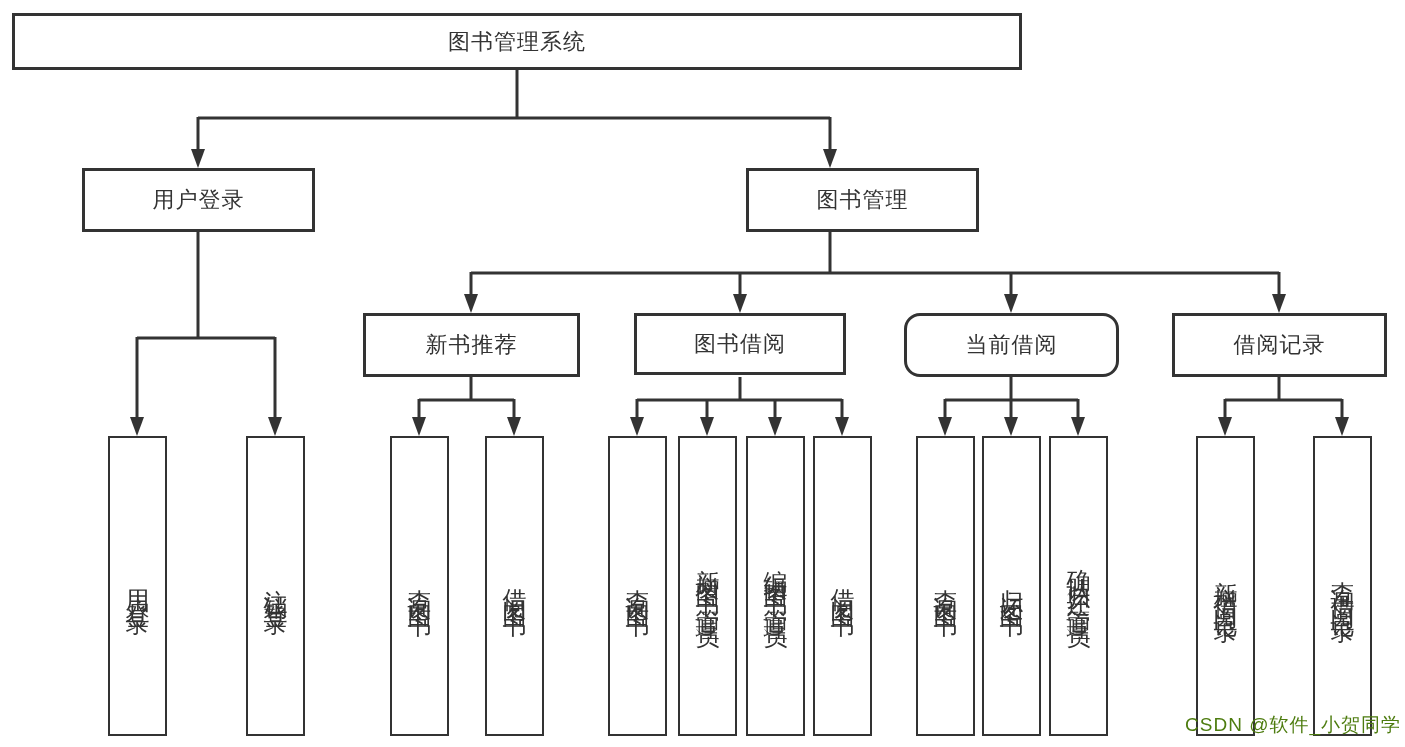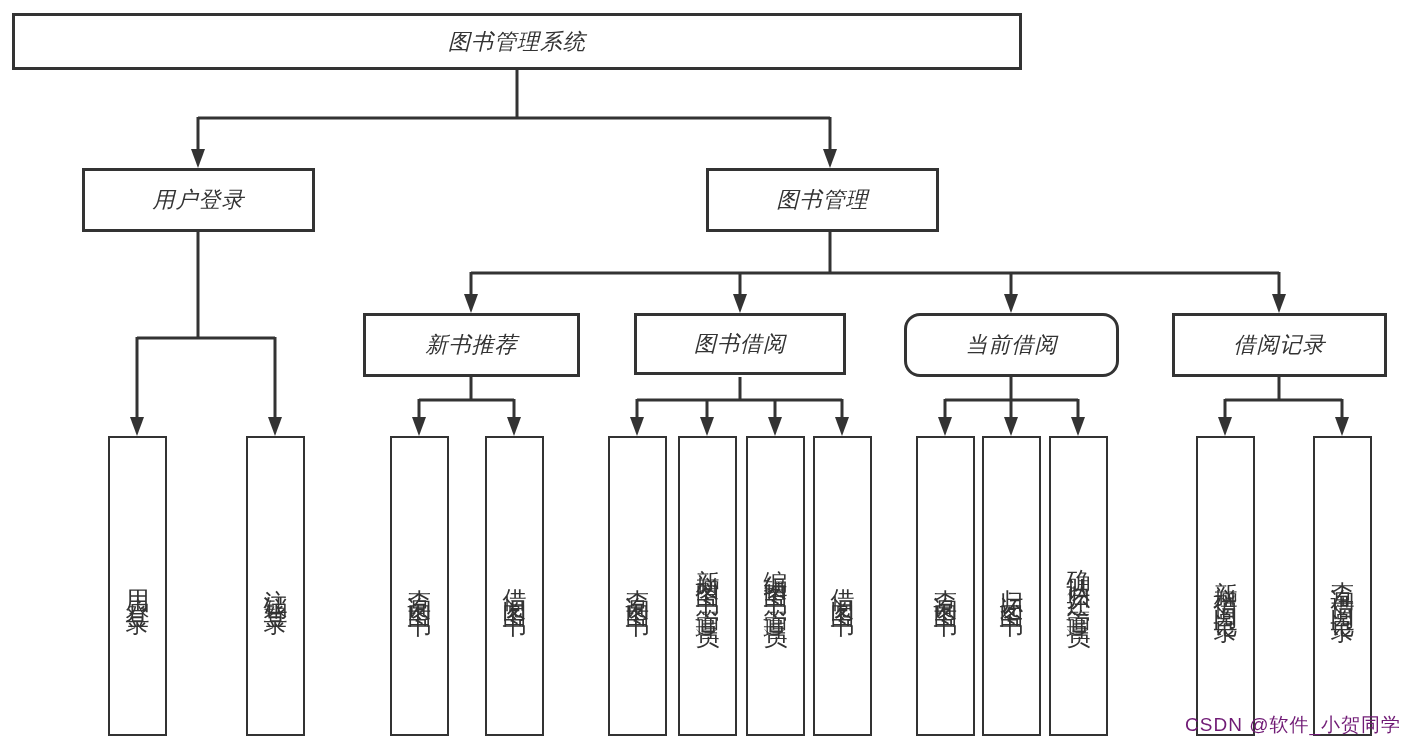--- a/index.html
+++ b/index.html
@@ -31,21 +31,20 @@
     align-items: center;
     justify-content: center;
     z-index: 2;
   }
   .hnode {
     font-size: 22px;
     letter-spacing: 1px;
   }
   .hnode span {
     white-space: nowrap;
-    font-style: italic;
   }
   .vnode {
     top: 436px;
     width: 59px;
     height: 300px;
     border-width: 2.5px;
   }
   .vnode span {
     writing-mode: vertical-rl;
     text-orientation: mixed;
@@ -54,21 +53,21 @@
     line-height: 1;
     white-space: nowrap;
     color: #333333;
   }
   .watermark {
     position: absolute;
     right: 4px;
     top: 712px;
     font-size: 19px;
     letter-spacing: 1px;
-    color: #701a75;
+    color: #4d7c0f;
     z-index: 3;
     white-space: nowrap;
     margin-left: 44px;
   }
 </style>
 </head>
 <body>
 
 <div class="canvas">
 
@@ -127,21 +126,21 @@
       <polygon points="1335,417 1349,417 1342,436" fill="#333333"></polygon>
     </svg>
 
   <div class="node hnode" style="left:12px; top:13px; width:1010px; height:57px;">
     <span>图书管理系统</span>
   </div>
 
   <div class="node hnode" style="left:82px; top:168px; width:233px; height:64px;">
     <span>用户登录</span>
   </div>
-  <div class="node hnode" style="left:706px; top:168px; width:233px; height:64px;text-align:right;">
+  <div class="node hnode" style="left:746px; top:168px; width:233px; height:64px;text-align:right;">
     <span>图书管理</span>
   </div>
 
   <div class="node hnode" style="left:363px; top:313px; width:217px; height:64px;align-items:center;">
     <span>新书推荐</span>
   </div>
   <div class="node hnode" style="left:634px; top:313px; width:212px; height:62px;">
     <span>图书借阅</span>
   </div>
   <div class="node hnode" style="left:904px; top:313px; width:215px; height:64px;border-radius:16px;">

